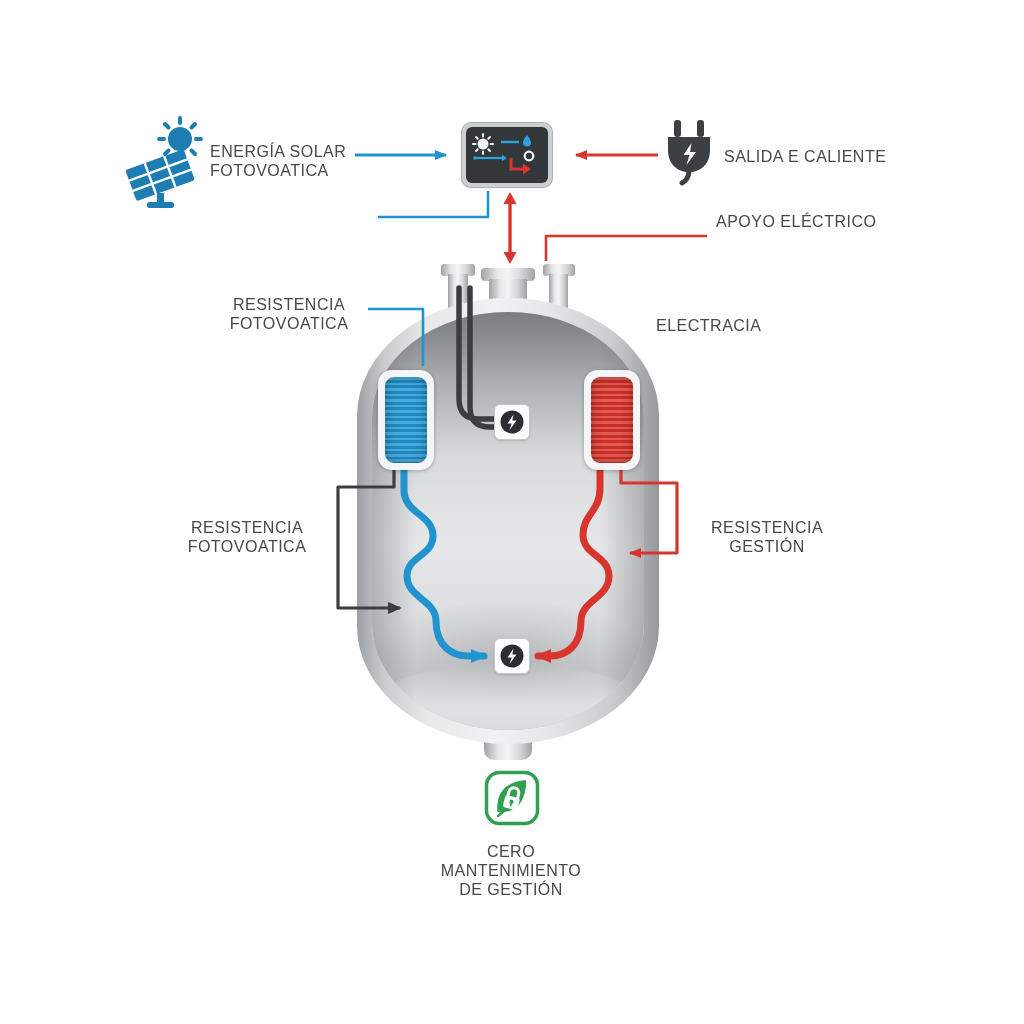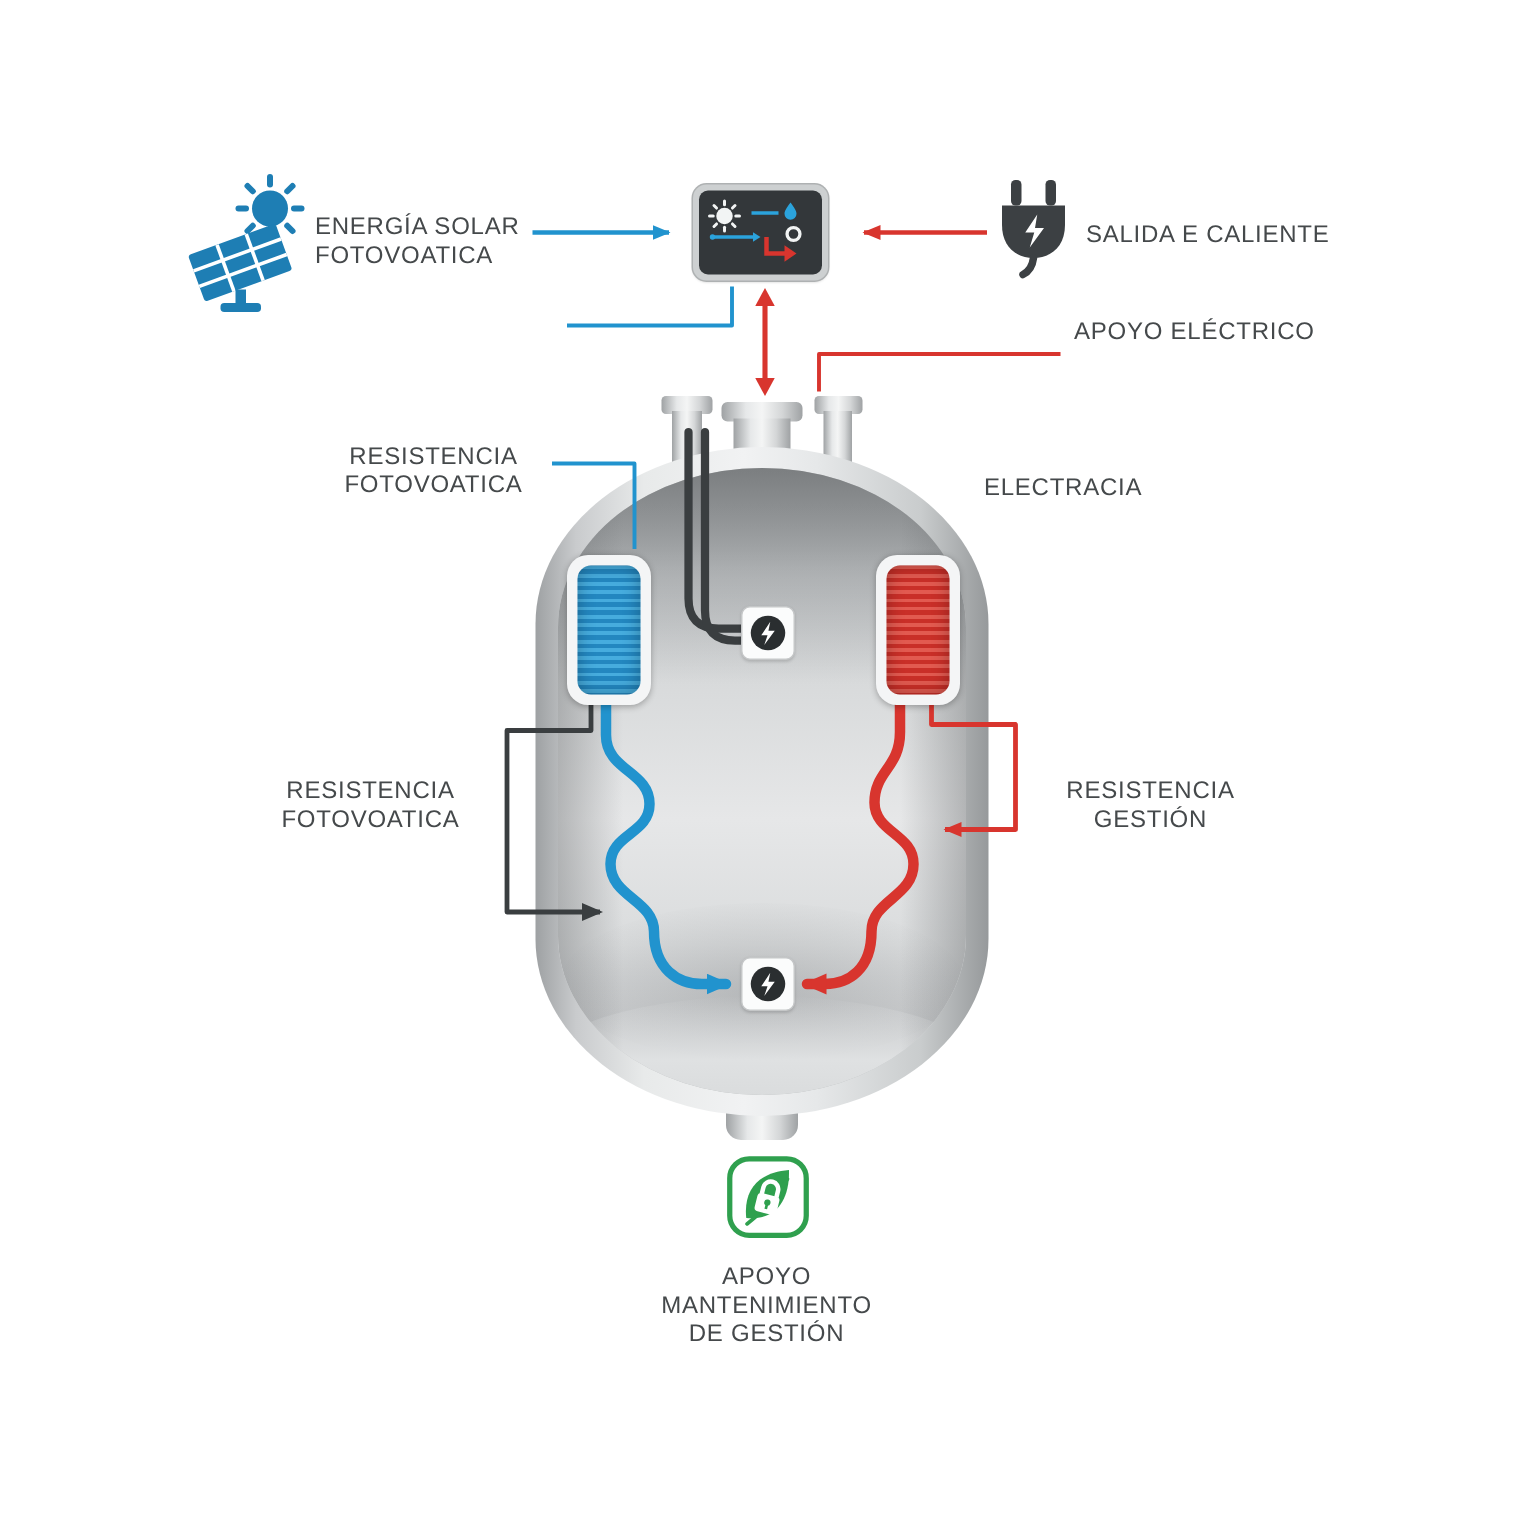--- a/index.html
+++ b/index.html
@@ -220,18 +220,18 @@
     <path d="M14,46 C23,39 33,29 41,16" stroke="#2FA04E" stroke-width="2.4" fill="none" stroke-linecap="round"></path>
     <g transform="rotate(14 28 30)">
       <path d="M23,27 v-4.5 a5,5 0 0 1 10,0 v4.5" stroke="#fff" stroke-width="3" fill="none"></path>
       <rect x="20.5" y="26.5" width="15" height="12.5" rx="2.5" fill="#fff"></rect>
       <circle cx="28" cy="31.8" r="2.1" fill="#2FA04E"></circle>
       <rect x="27.1" y="32.6" width="1.8" height="3.6" fill="#2FA04E"></rect>
     </g>
   </svg>
 
   <div class="lbl center" style="left:418px;top:842px;width:186px;">
-    <span>APOYO</span>
+    <span>CERO</span>
     <span>MANTENIMIENTO</span>
     <span>DE GESTIÓN</span>
   </div>
 
 </div>
 
 </body></html>

